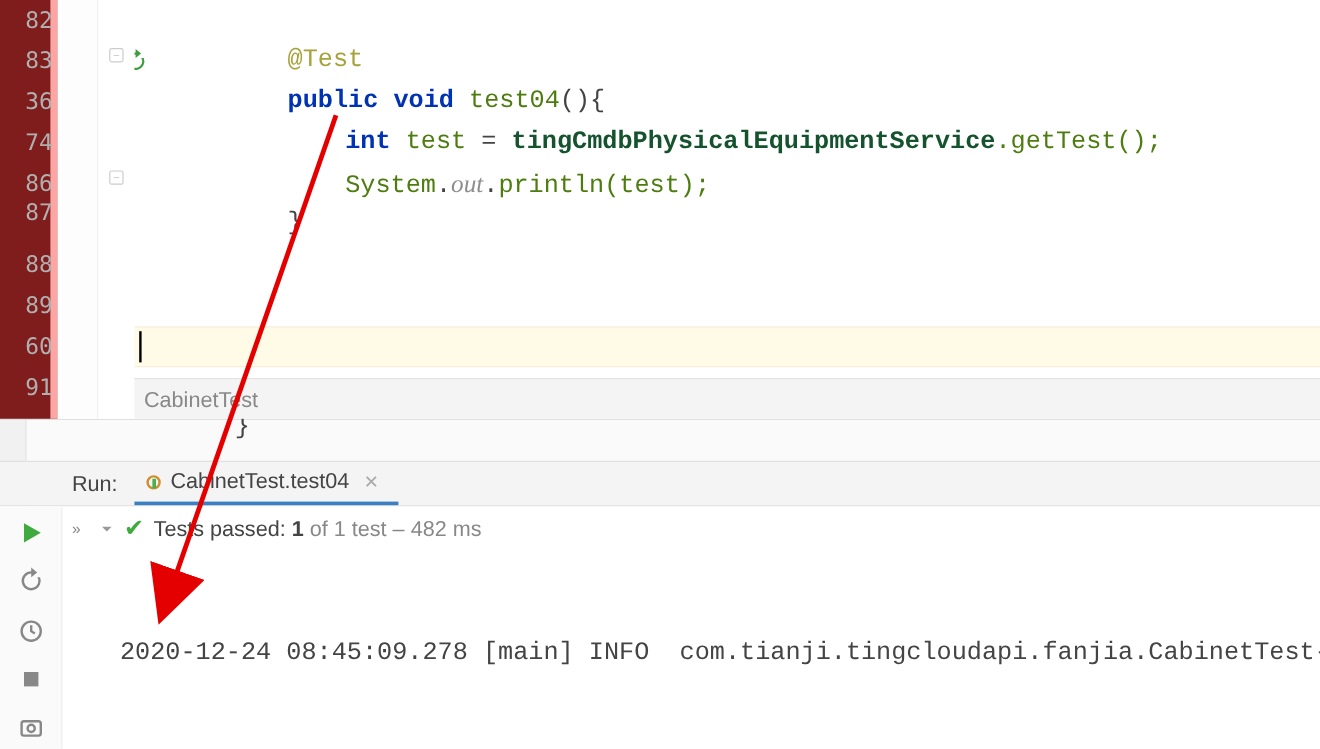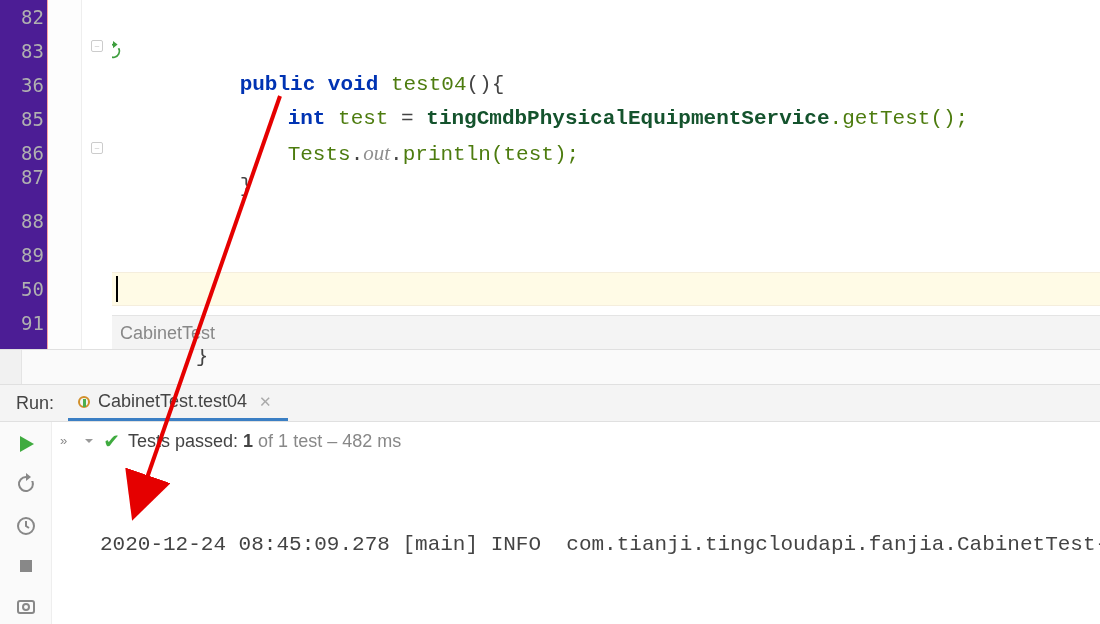--- a/index.html
+++ b/index.html
@@ -10,22 +10,22 @@
     position: relative;
     height: 350px;
     background: #ffffff;
     border-bottom: 1px solid #e0e0e0;
   }
   .gutter {
     position: absolute;
     left: 0; top: 0;
     width: 48px;
     height: 100%;
-    background: #4c1d95;
-    border-right: 1px solid #fca5a5;
+    background: #7f1d1d;
+    border-right: 6px solid #fca5a5;
   }
   .ln {
     position: absolute;
     width: 44px;
     text-align: right;
     font-family: Consolas, monospace;
     font-size: 19px;
     color: #b0b0b0;
     height: 34px;
     line-height: 34px;
@@ -112,20 +112,21 @@
   .runbar {
     position: absolute;
     top: 384px; left: 0; right: 0;
     height: 38px;
     background: #f4f4f4;
     border-top: 1px solid #e0e0e0;
     border-bottom: 1px solid #e0e0e0;
     display: flex;
     align-items: center;
     font-size: 18px;
+    padding-left: 44px;
   }
   .run-label {
     width: 68px;
     padding-left: 16px;
     color: #444;
   }
   .run-tab {
     position: relative;
     height: 100%;
     display: flex;
@@ -240,53 +241,56 @@
 </div>
 
 <div class="editor" style="left:0;">
 
   <div class="hl-line" style="top:272px"></div>
 
   <div class="gutter">
     <div class="ln" style="top:0">82</div>
     <div class="ln" style="top:34px">83</div>
     <div class="ln" style="top:68px">36</div>
-    <div class="ln" style="top:102px">85</div>
+    <div class="ln" style="top:102px">74</div>
     <div class="ln" style="top:136px">86</div>
     <div class="ln" style="top:160px">87</div>
     <div class="ln" style="top:204px">88</div>
     <div class="ln" style="top:238px">89</div>
-    <div class="ln" style="top:272px">50</div>
+    <div class="ln" style="top:272px">60</div>
     <div class="ln" style="top:306px">91</div>
   </div>
 
   <div class="iconcol">
     <svg class="run-refresh" style="top:40px" viewBox="0 0 24 24">
       <path fill="currentColor" d="M12 4a8 8 0 1 0 7.4 5h-2.2A6 6 0 1 1 12 6v3l5-4-5-4v3z"></path>
     </svg>
   </div>
 
   <div class="foldcol">
     <div class="fold-marker" style="top:40px">–</div>
     <div class="fold-marker" style="top:142px">–</div>
   </div>
 
   <div class="code">
 
+    <div class="row" style="top:0; left:52px">
+      <span class="tok-ann">@Test</span>
+    </div>
 
     <div class="row" style="top:34px; left:52px">
       <span class="tok-kw">public</span><span> </span><span class="tok-kw">void</span><span> </span><span class="tok-def">test04</span><span class="tok-punct">(){</span>
     </div>
 
     <div class="row" style="top:68px; left:100px">
       <span class="tok-kw">int</span><span> </span><span class="tok-def">test</span><span> </span><span class="tok-punct">=</span><span> </span><span class="tok-fld">tingCmdbPhysicalEquipmentService</span><span class="tok-def">.getTest();</span>
     </div>
 
     <div class="row" style="top:102px; left:100px">
-      <span class="tok-def">Tests</span><span class="tok-punct">.</span><span class="tok-stat">out</span><span class="tok-punct">.</span><span class="tok-def">println(test);</span>
+      <span class="tok-def">System</span><span class="tok-punct">.</span><span class="tok-stat">out</span><span class="tok-punct">.</span><span class="tok-def">println(test);</span>
     </div>
 
     <div class="row" style="top:136px; left:52px">
       <span class="tok-punct">}</span>
     </div>
 
     <div class="caret" style="top:276px; left:4px"></div>
 
     <div class="row" style="top:306px; left:8px">
       <span class="tok-punct">}</span>

